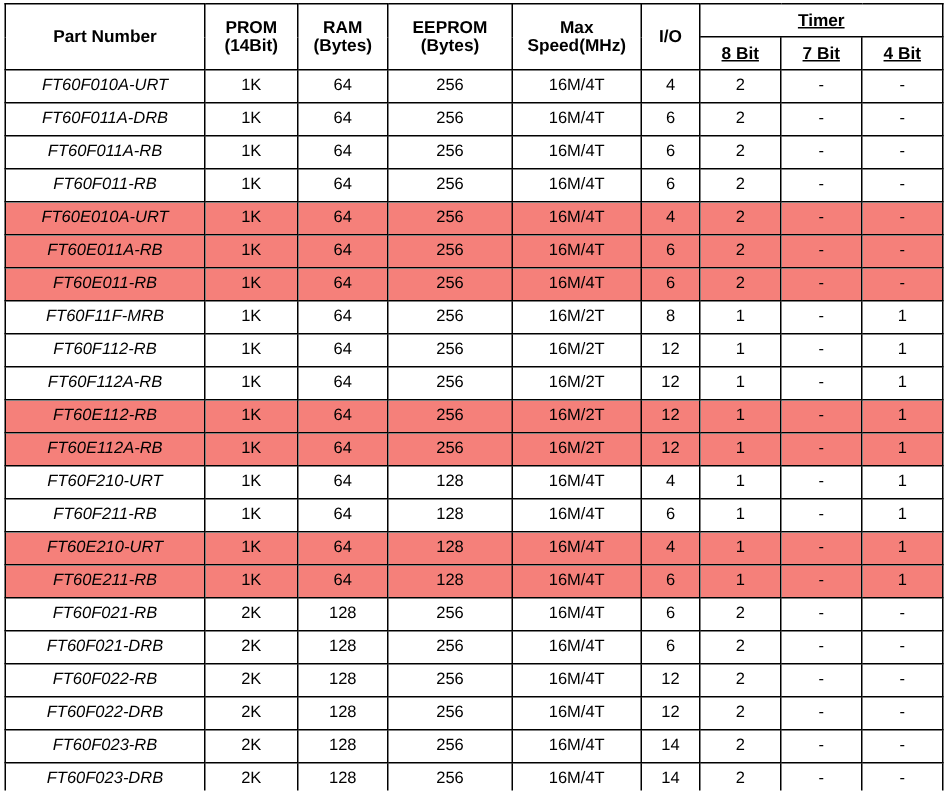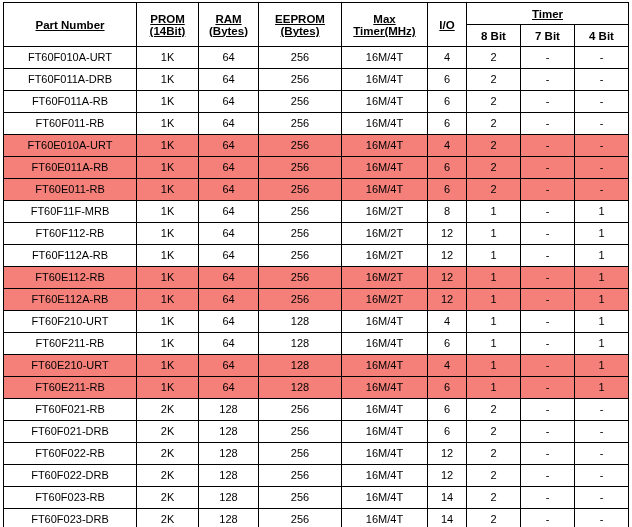--- a/index.html
+++ b/index.html
@@ -45,33 +45,34 @@
   }
   thead .hdr-tall {
     height: 36px;
   }
   thead .timer-group {
     height: 17px;
     text-decoration: underline;
   }
   thead .timer-sub {
     height: 19px;
+    text-decoration: underline;
   }
   td.partno {
     text-align: left;
     padding-left: 3px;
     font-size: 11px;
+    font-style: italic;
   }
   tbody tr.highlight td {
     background: #f5807a;
   }
   .two-line {
     display: block;
     line-height: 12px;
-    text-decoration: underline;
   }
   
   col.c-part   { width: 133px; }
   col.c-prom   { width: 62px; }
   col.c-ram    { width: 60px; }
   col.c-eeprom { width: 83px; }
   col.c-speed  { width: 86px; }
   col.c-io     { width: 39px; }
   col.c-t8     { width: 54px; }
   col.c-t12    { width: 54px; }
@@ -105,21 +106,21 @@
         <th class="hdr-tall" rowspan="2">
           <span class="two-line">RAM</span>
           <span class="two-line">(Bytes)</span>
         </th>
         <th class="hdr-tall" rowspan="2">
           <span class="two-line">EEPROM</span>
           <span class="two-line">(Bytes)</span>
         </th>
         <th class="hdr-tall" rowspan="2">
           <span class="two-line">Max</span>
-          <span class="two-line">Timer(MHz)</span>
+          <span class="two-line">Speed(MHz)</span>
         </th>
         <th class="hdr-tall" rowspan="2">
           <span class="two-line">I/O</span>
         </th>
         <th class="timer-group" colspan="3">Timer</th>
       </tr>
       <tr>
         <th class="timer-sub">8 Bit</th>
         <th class="timer-sub">7 Bit</th>
         <th class="timer-sub">4 Bit</th>

